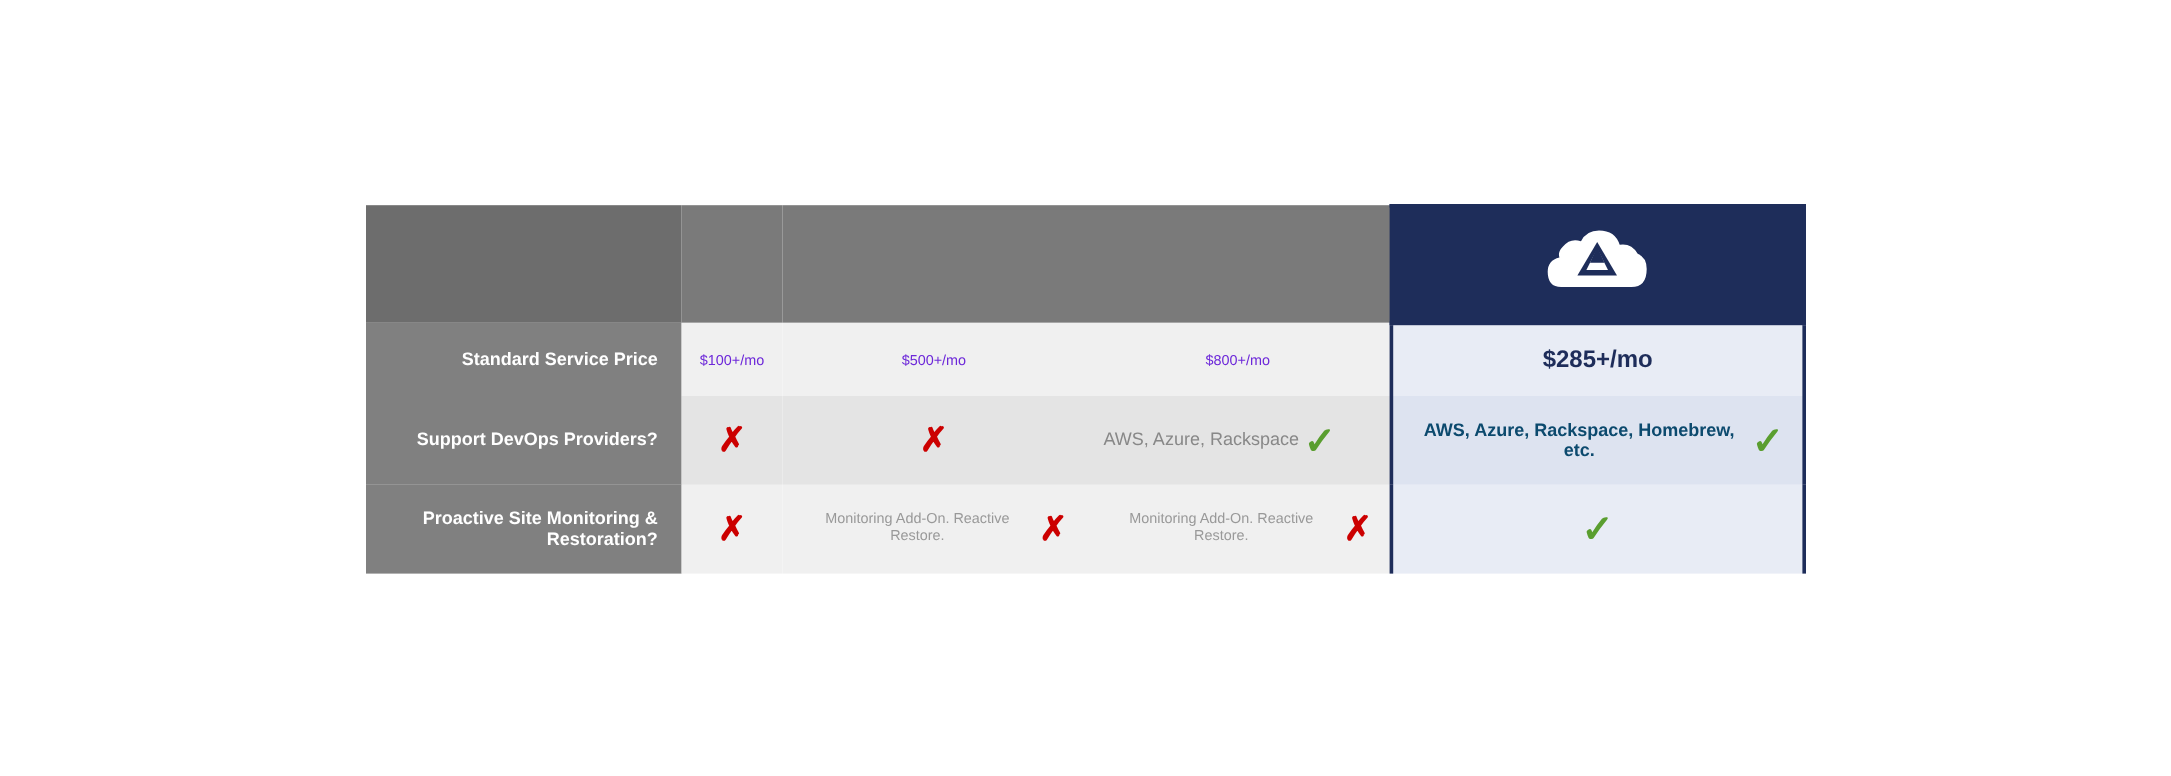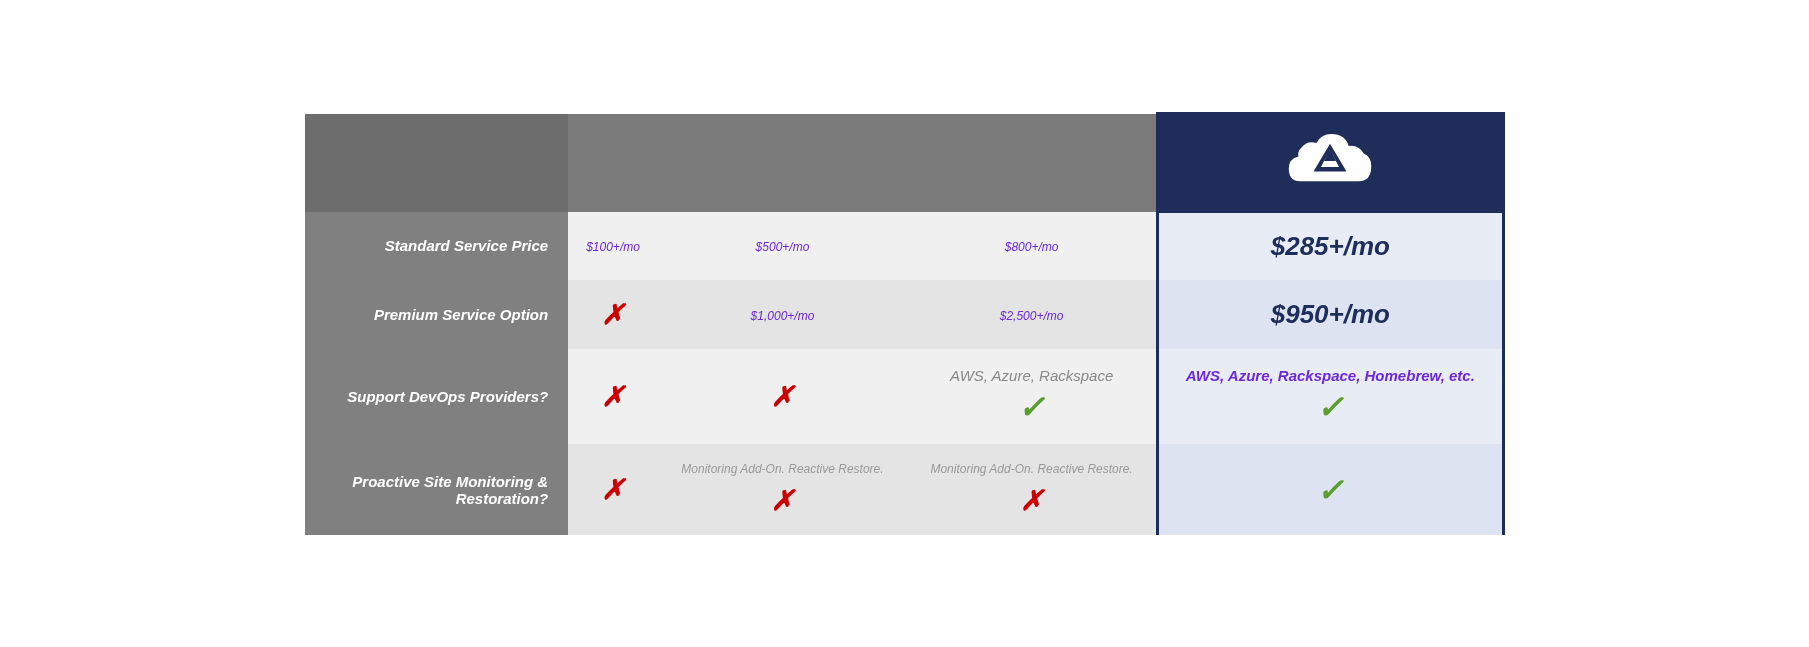--- a/index.html
+++ b/index.html
@@ -52,21 +52,20 @@
     .comparison-table tbody tr:nth-child(even) td {
       background: #e4e4e4;
     }
     .comparison-table tbody tr td {
       padding: 18px 15px;
       text-align: center;
       vertical-align: middle;
       font-size: 17px;
       color: #444;
       border: none;
-      font-style: italic;
     }
     .comparison-table tbody tr td:first-child {
       background: #808080;
       color: #fff;
       font-weight: bold;
       font-size: 15px;
       text-align: right;
       padding-right: 20px;
     }
     .comparison-table tbody tr:nth-child(odd) td.highlight-col {
@@ -78,21 +77,21 @@
     .highlight-col {
       border-left: 3px solid #1e2d5a !important;
       border-right: 3px solid #1e2d5a !important;
     }
     .highlight-col-last {
       border-bottom: 3px solid #1e2d5a !important;
     }
     .highlight-price {
       color: #1e2d5a;
       font-weight: bold;
-      font-size: 26px;
+      font-size: 20px;
     }
     .price-value {
       color: #6d28d9;
       font-size: 12px;
     }
     .cross-icon {
       color: #cc0000;
       font-size: 28px;
       font-weight: bold;
     }
@@ -100,31 +99,31 @@
       color: #5a9e2f;
       font-size: 32px;
       font-weight: bold;
     }
     .provider-text {
       font-size: 15px;
       color: #888;
     }
     .highlight-provider-text {
       font-size: 15px;
-      color: #6d28d9;
+      color: #0c4a6e;
       font-weight: bold;
     }
     .monitoring-text {
       font-size: 12px;
       color: #999;
       margin-bottom: 4px;
     }
     .cell-stack {
       display: flex;
-      flex-direction: column;
+      flex-direction: row;
       align-items: center;
       gap: 4px;
     }
   </style>
 </head>
 <body>
 
 <table class="comparison-table">
   <thead>
     <tr>
@@ -147,27 +146,20 @@
       </th>
     </tr>
   </thead>
   <tbody id="table-body">
   <tr>
         <td>Standard Service Price</td>
         <td><span class="price-value">$100+/mo</span></td>
         <td><span class="price-value">$500+/mo</span></td>
         <td><span class="price-value">$800+/mo</span></td>
         <td class="highlight-col"><span class="highlight-price">$285+/mo</span></td>
-      </tr>
-      <tr>
-        <td>Premium Service Option</td>
-        <td><span class="cross-icon">✗</span></td>
-        <td><span class="price-value">$1,000+/mo</span></td>
-        <td><span class="price-value">$2,500+/mo</span></td>
-        <td class="highlight-col"><span class="highlight-price">$950+/mo</span></td>
       </tr>
       <tr>
         <td>Support DevOps Providers?</td>
         <td><span class="cross-icon">✗</span></td>
         <td><span class="cross-icon">✗</span></td>
         <td>
           <div class="cell-stack">
             <span class="provider-text">AWS, Azure, Rackspace</span>
             <span class="check-icon">✓</span>
           </div>

